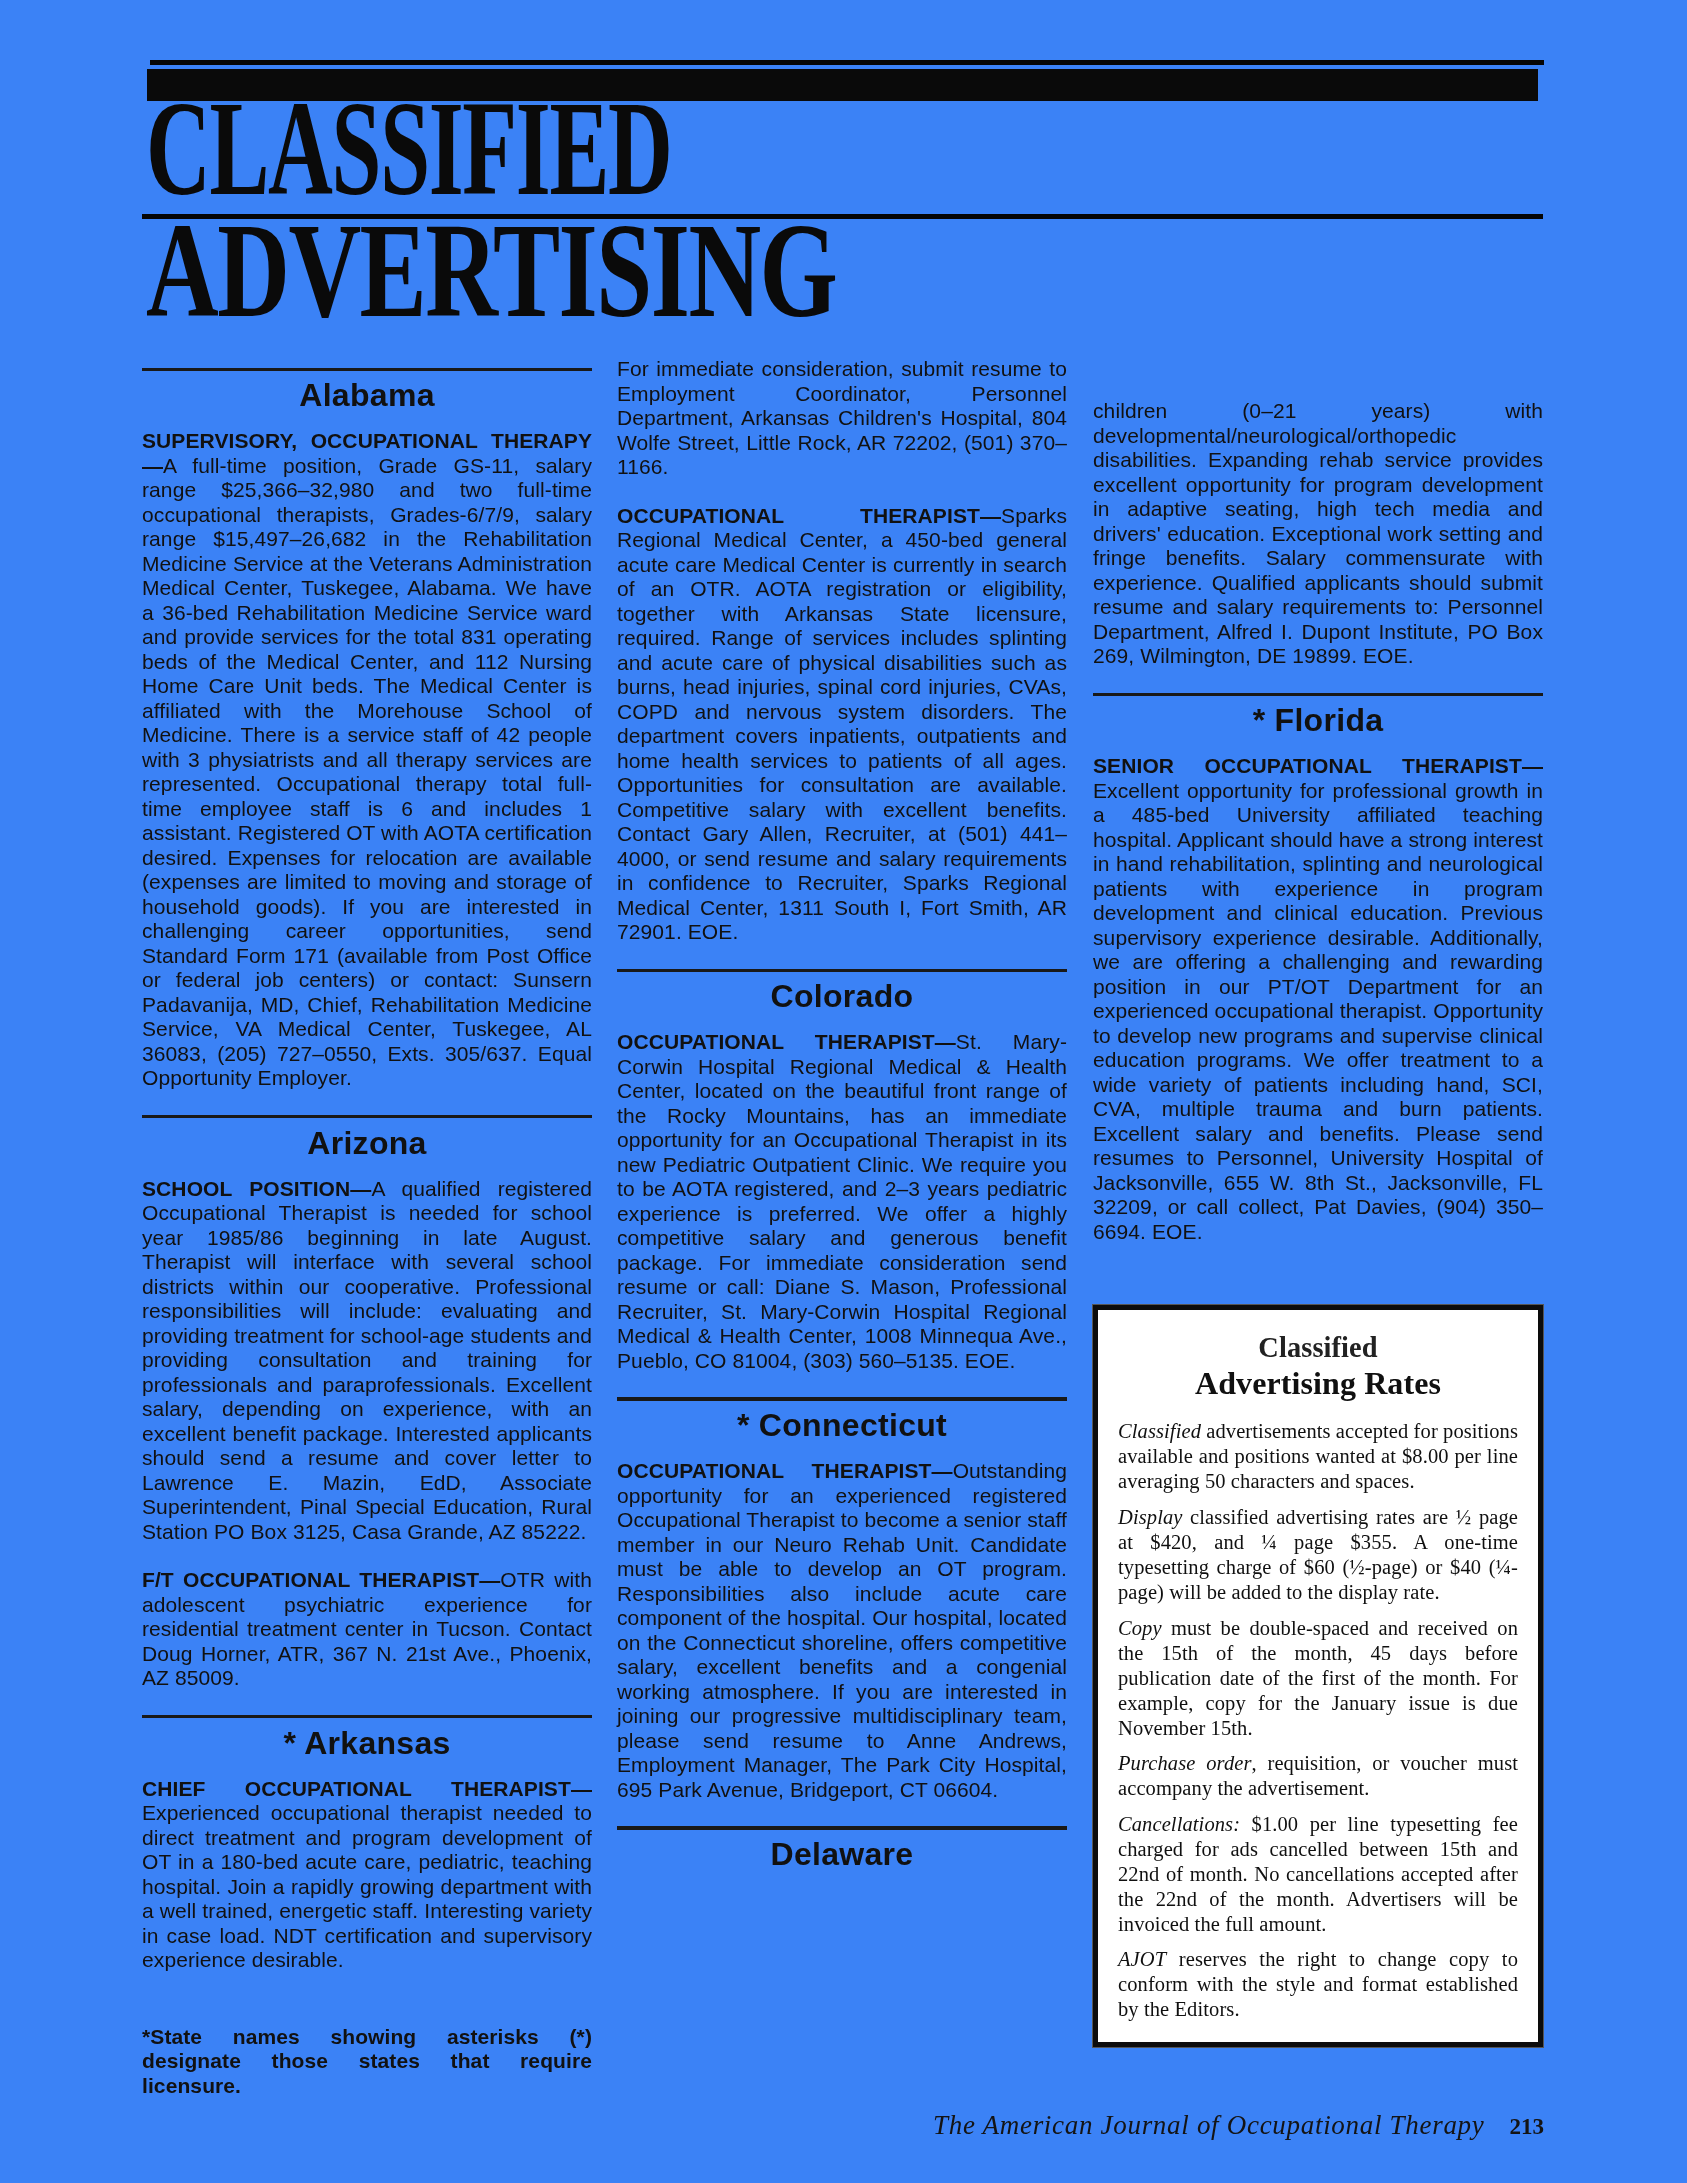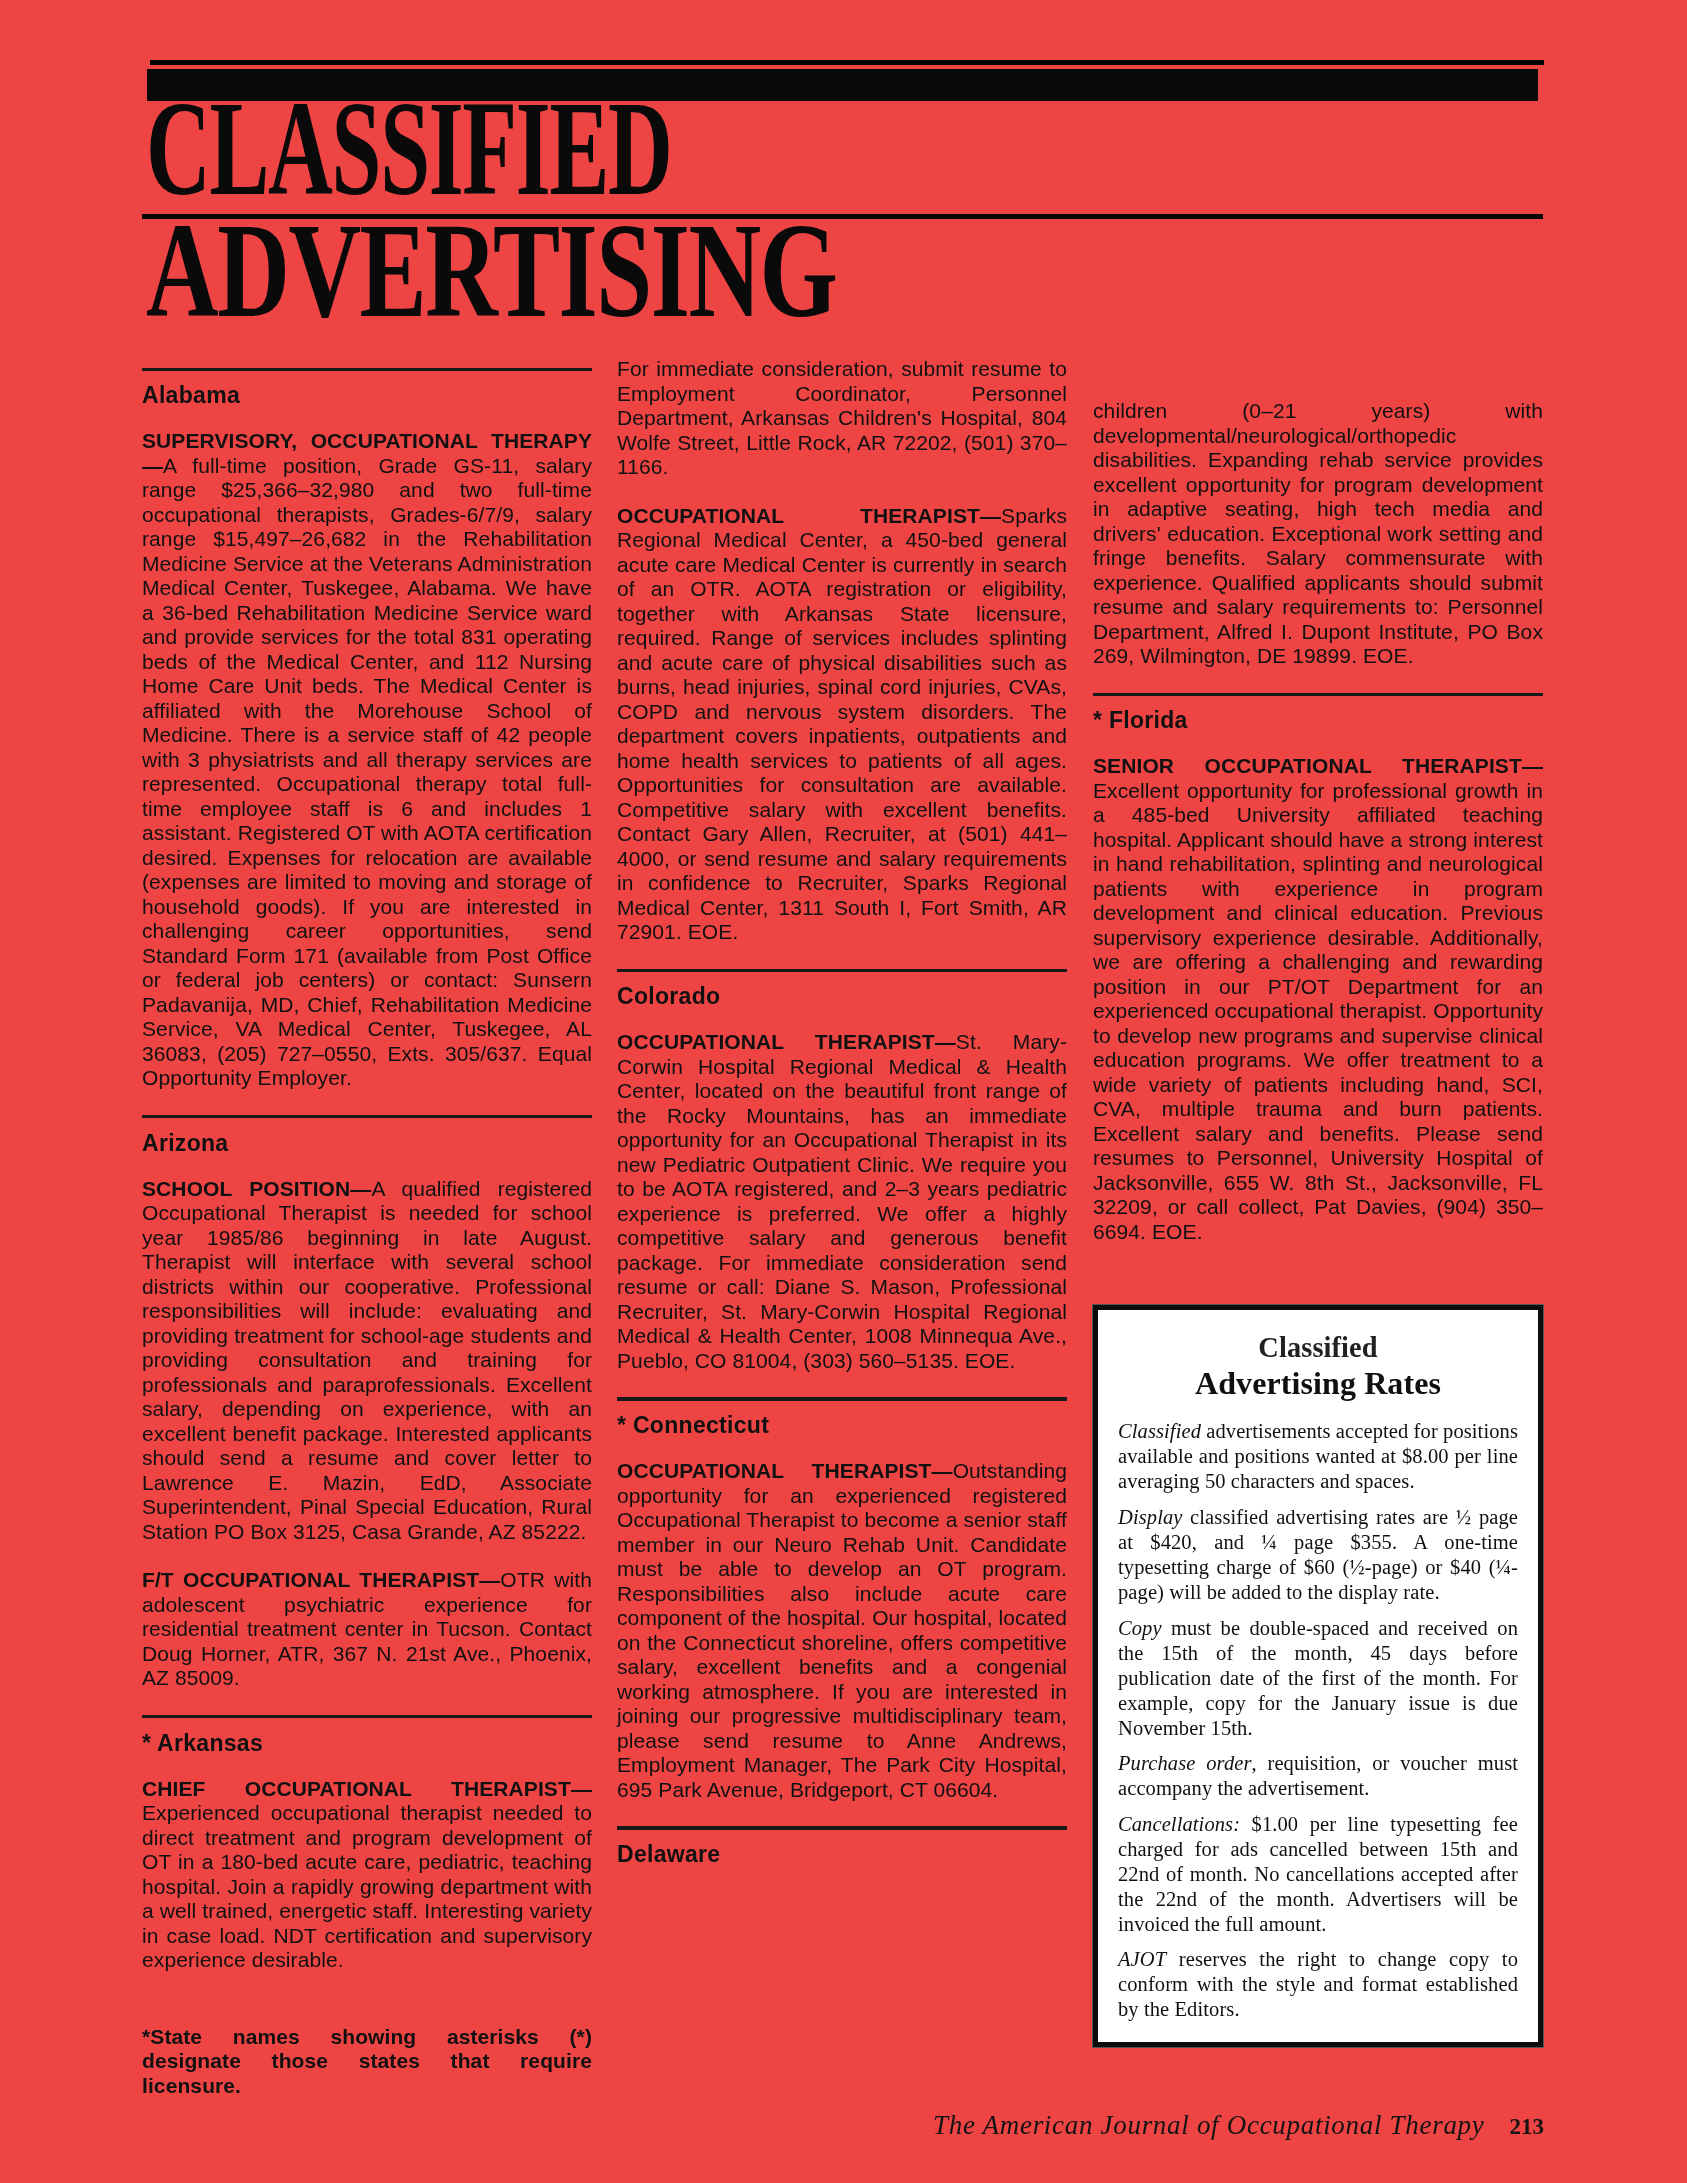--- a/index.html
+++ b/index.html
@@ -1,18 +1,18 @@
 <!DOCTYPE html>
 <html style="font-size:10.6px"><head>
 <meta charset="utf-8">
 <style>
   html,body{margin:0;padding:0;background:#e8e8e4;}
   .page{
     position:relative;width:1687px;height:2183px;margin:0 auto;
-    background:#ef4444;color:#0e0e0e;overflow:hidden;
+    background:#3b82f6;color:#0e0e0e;overflow:hidden;
     font-family:"Liberation Sans",sans-serif;
   }
   
   .top-rule{position:absolute;left:150px;top:60px;width:1394px;height:5.3px;background:#050505;}
   .top-bar{position:absolute;left:147px;top:69px;width:1391px;height:32px;background:#0a0a0a;}
   .mast-title{
     position:absolute;left:146px;margin:0;white-space:nowrap;
     font-family:"Liberation Serif",serif;font-weight:700;
     font-size:136px;line-height:1;letter-spacing:-2px;color:#0a0a0a;
     transform-origin:0 0;
@@ -25,21 +25,21 @@
     position:absolute;top:357px;width:450px;
     font-size:21px;line-height:24.5px;text-align:justify;
     letter-spacing:0.1px;color:#111;
   }
   .col1{left:142px;}
   .col2{left:617px;}
   .col3{left:1093px;margin-top:42px;}
   .sec-rule{height:3.3px;background:#191919;margin:14.6px 0 0 0;}
   .col1 .sec-rule.first{margin-top:10.6px;}
   .sec-head{
-    font-size:23px;line-height:32px;font-weight:700;text-align:left;
+    font-size:32px;line-height:32px;font-weight:700;text-align:center;
     margin:8.6px 0 18px 0;letter-spacing:0.3px;
   }
   .ad{margin:0 0 24px 0;}
   .ad .lead{font-weight:700;}
   .cont{margin:0 0 24px 0;}
   .footnote{font-weight:700;margin-top:52px;text-align:justify;}
   
   .rates-box{
     margin-top:61px;border:5.3px solid #0c0c0c;outline:1.3px solid #555;
     padding:17px 20px 20px 20px;background:#fff;

